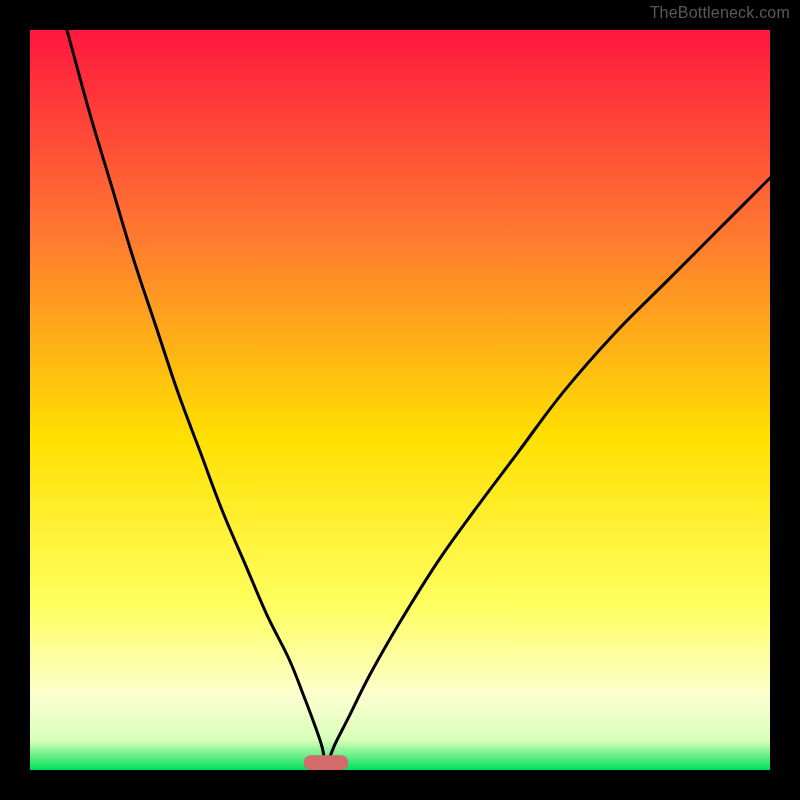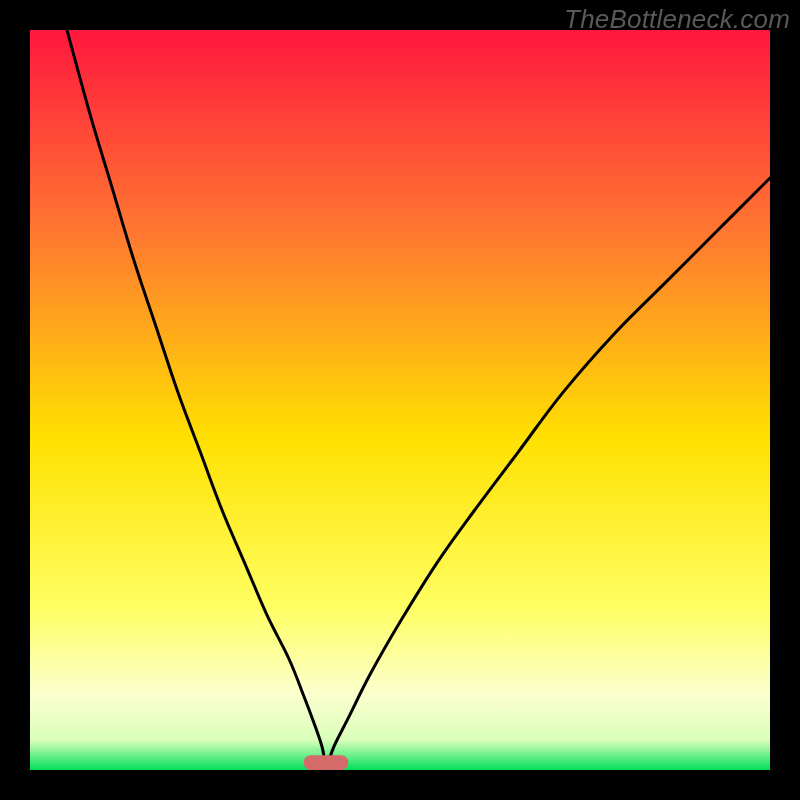--- a/index.html
+++ b/index.html
@@ -28,25 +28,24 @@
   .plot-area svg {
     display: block;
     width: 740px;
     height: 740px;
   }
   .watermark {
     position: absolute;
     top: 4px;
     right: 10px;
     color: #595959;
-    font-size: 26px;
+    font-size: 16px;
     letter-spacing: 0.2px;
     font-weight: 400;
     user-select: none;
-    font-style: italic;
   }
 </style>
 </head>
 <body>
 
 <div class="frame">
 
   <div class="watermark">TheBottleneck.com</div>
 
   <div class="plot-area">

